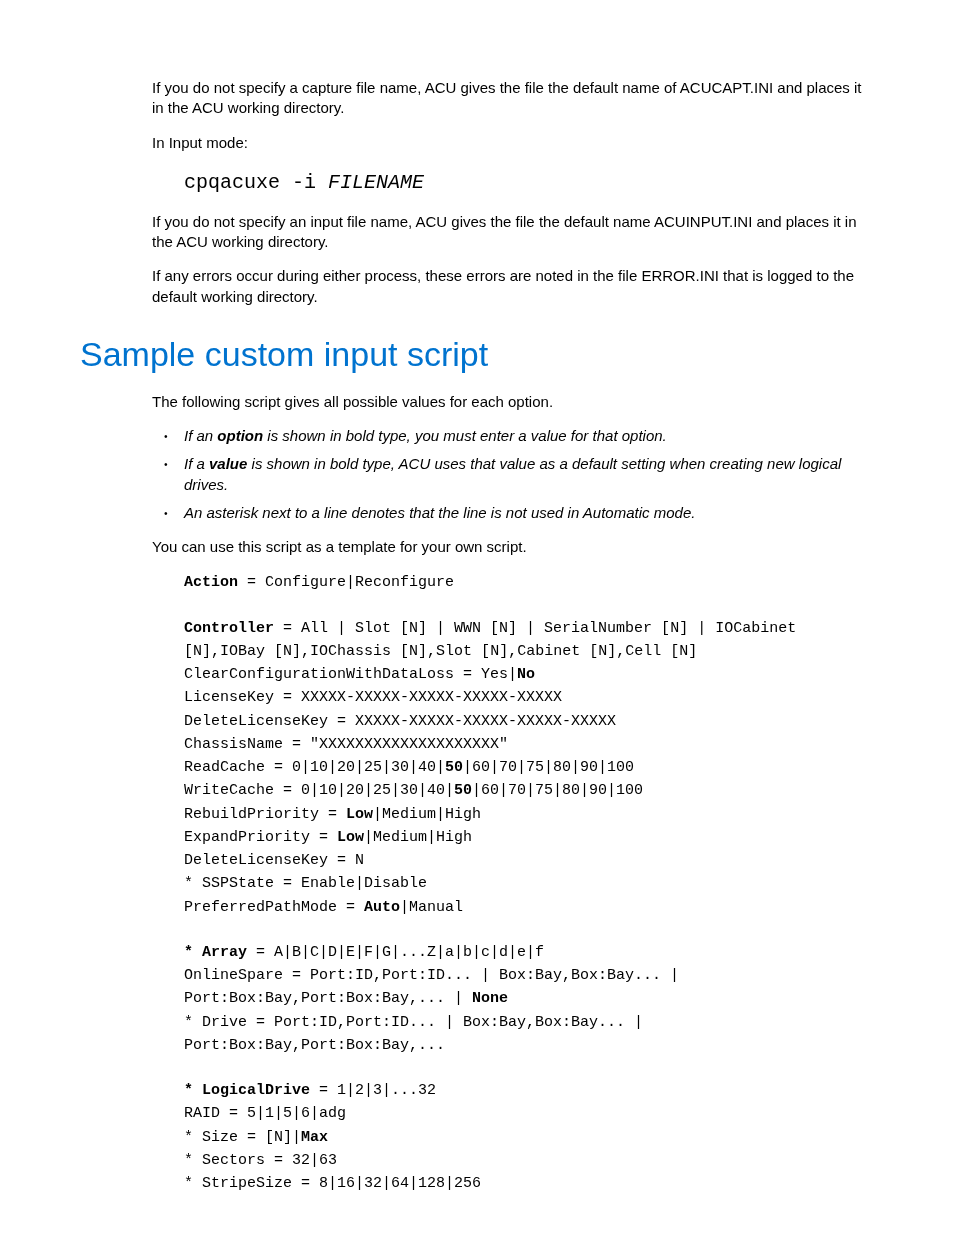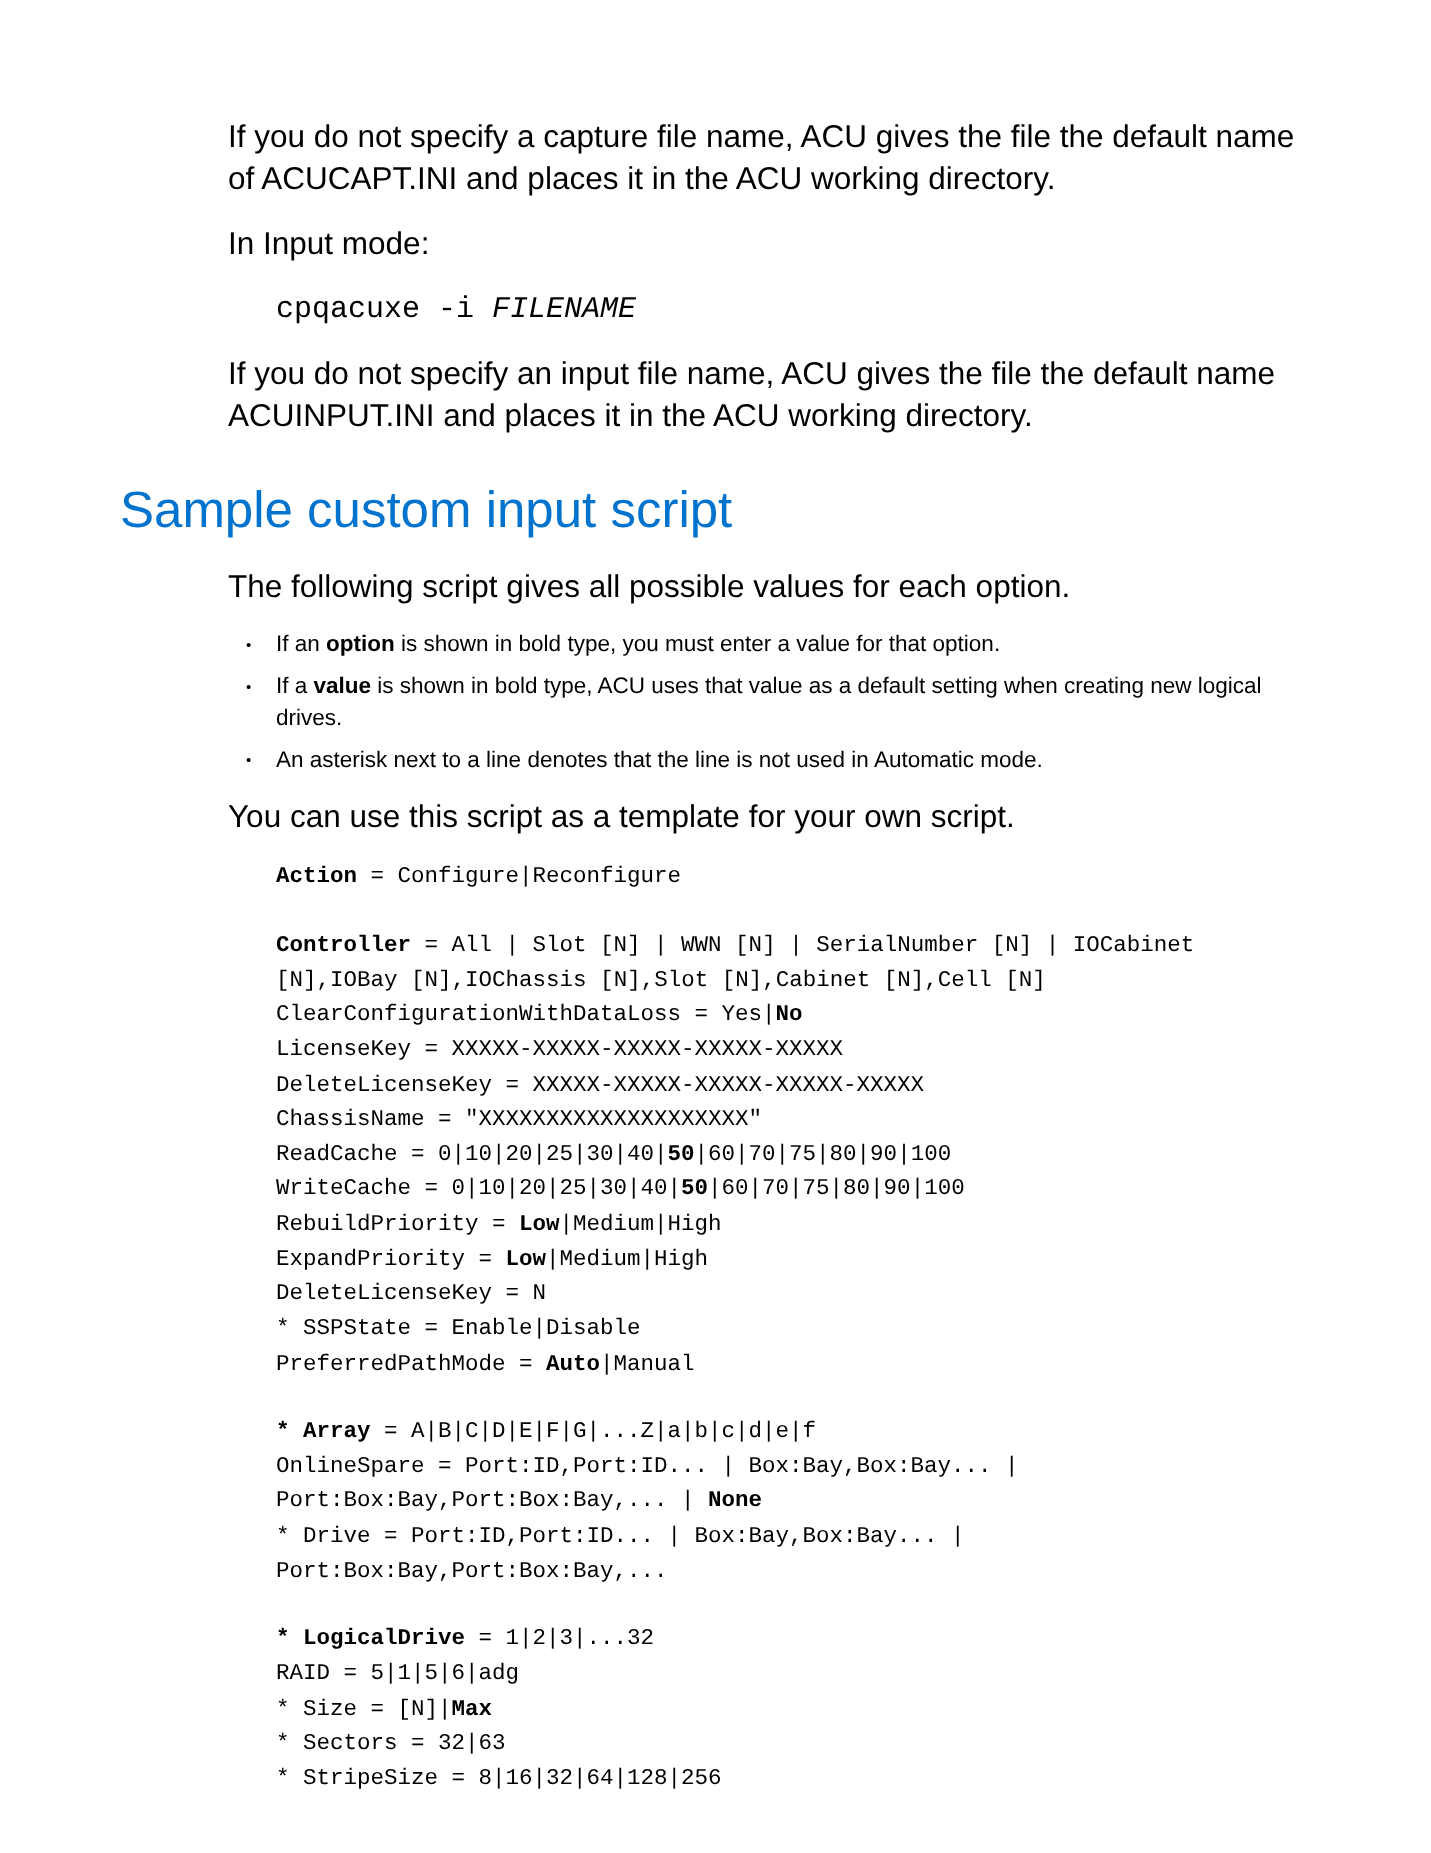--- a/index.html
+++ b/index.html
@@ -8,21 +8,21 @@
     background: #fff;
     font-family: Arial, Helvetica, sans-serif;
     color: #000;
     width: 954px;
   }
   .page {
     padding: 78px 80px 40px 80px;
     box-sizing: border-box;
   }
   .body-text {
-    font-size: 21px;
+    font-size: 15px;
     line-height: 1.35;
     margin: 0 0 14px 0;
     padding-left: 72px;
   }
   .code-indent {
     font-family: "Courier New", monospace;
     font-size: 20px;
     margin: 0 0 14px 0;
     padding-left: 104px;
     line-height: 1.55;
@@ -34,20 +34,21 @@
     font-family: Liberation Sans, sans-serif;
     font-weight: 300;
     font-size: 34px;
     color: #0073cf;
     margin: 28px 0 18px 0;
   }
   ul.bullets {
     list-style: none;
     margin: 0 0 14px 0;
     padding: 0 0 0 104px;
+    font-style: italic;
   }
   ul.bullets li {
     position: relative;
     font-size: 15px;
     line-height: 1.35;
     margin-bottom: 8px;
     padding-left: 0;
   }
   ul.bullets li::before {
     content: "•";
@@ -80,20 +81,21 @@
 </style>
 </head>
 <body>
 
 <div class="page">
 
   <p class="body-text">If you do not specify a capture file name, ACU gives the file the default name of ACUCAPT.INI and places it in the ACU working directory.</p>
   <p class="body-text">In Input mode:</p>
   <p class="code-indent"><span>cpqacuxe -i </span><span class="italic">FILENAME</span></p>
   <p class="body-text">If you do not specify an input file name, ACU gives the file the default name ACUINPUT.INI and places it in the ACU working directory.</p>
+  <p class="body-text">If any errors occur during either process, these errors are noted in the file ERROR.INI that is logged to the default working directory.</p>
 
   <h1 class="section">Sample custom input script</h1>
 
   <p class="body-text">The following script gives all possible values for each option.</p>
 
   <ul class="bullets">
     <li><span>If an </span><span class="bold">option</span><span> is shown in bold type, you must enter a value for that option.</span></li>
     <li><span>If a </span><span class="bold">value</span><span> is shown in bold type, ACU uses that value as a default setting when creating new logical drives.</span></li>
     <li>An asterisk next to a line denotes that the line is not used in Automatic mode.</li>
   </ul>

